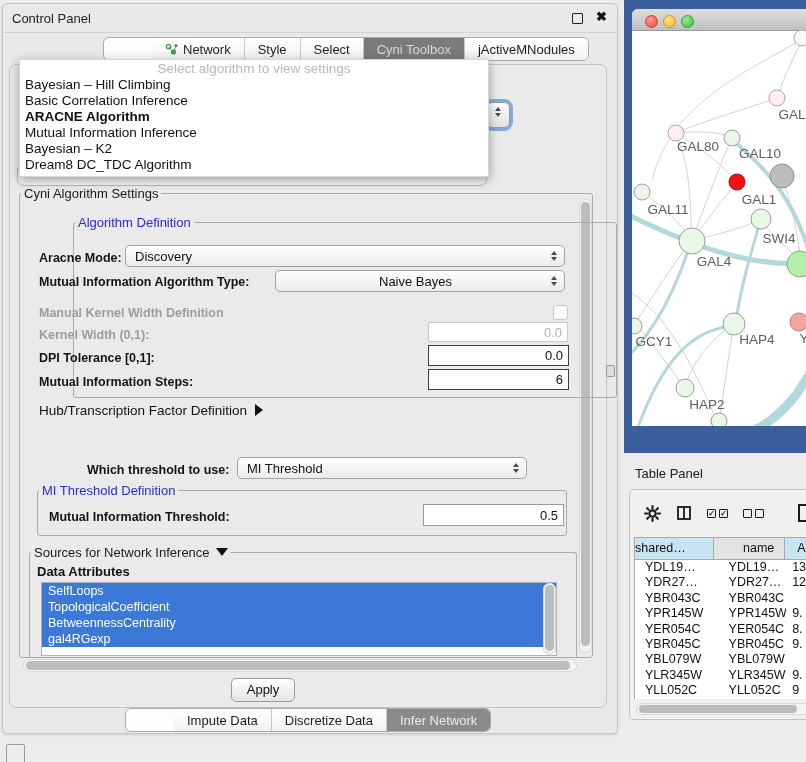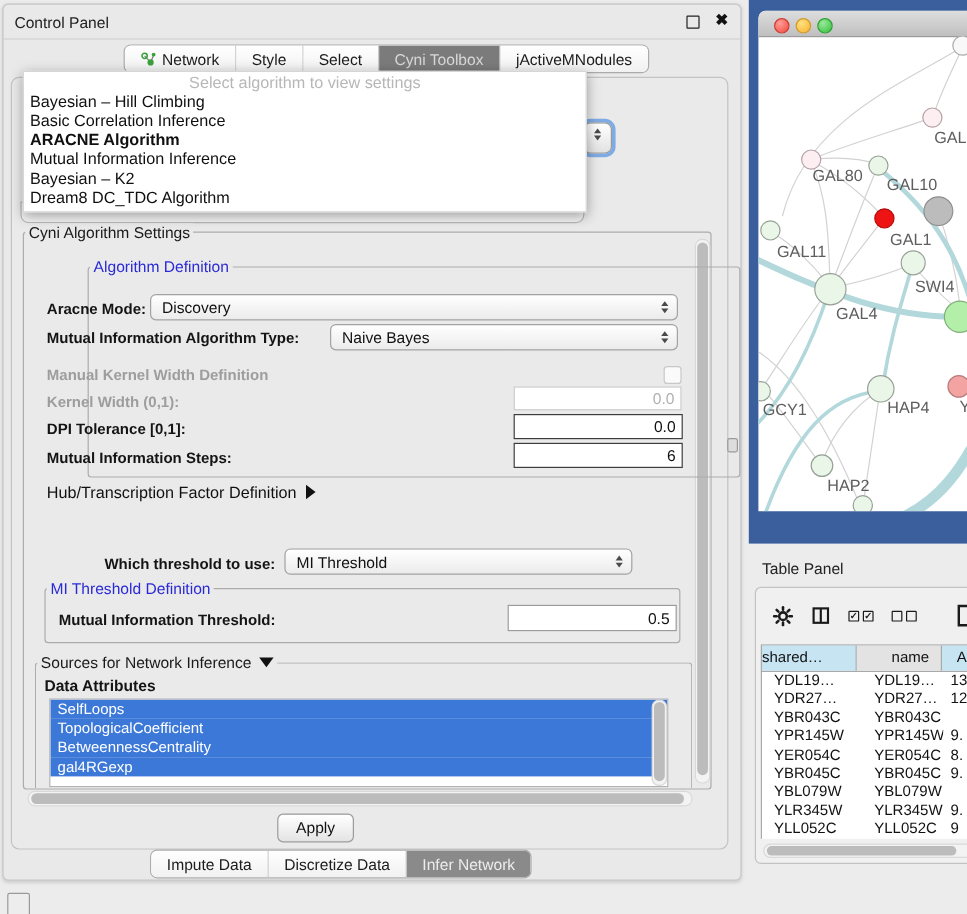--- a/index.html
+++ b/index.html
@@ -14,21 +14,21 @@
 
   
   .cp-window{left:2px;top:3px;width:614px;height:729px;background:#e9e9e9;
     border:1px solid #c6c6c6;border-radius:5px;box-shadow:0 1px 3px rgba(0,0,0,.12);}
   .cp-titlebar{left:0;top:0;width:100%;height:28px;border-bottom:1px solid #d2d2d2;}
   .cp-title{left:9px;top:7px;font-size:13px;color:#222;}
   .float-ico{right:34px;top:9px;width:9px;height:9px;border:1.6px solid #222;border-radius:1px;}
   .close-ico{right:10px;top:5px;font-size:13px;font-weight:bold;color:#111;}
 
   
-  .tabstrip{display:flex;height:22px;border:1px solid #ababab;border-radius:6px;overflow:hidden;background:#fdfdfd;}
+  .tabstrip{display:flex;height:22px;border:1px solid #ababab;border-radius:6px;overflow:hidden;background:#fdfdfd;padding-left:48px;}
   .tab{display:flex;align-items:center;gap:5px;padding:0 13px;font-size:13px;color:#1c1c1c;
     background:linear-gradient(#ffffff,#f1f1f1);border-right:1px solid #c9c9c9;white-space:nowrap;}
   .tab:last-child{border-right:none;}
   .tab.dark{background:#7b7b7b;color:#d8d8d8;}
   .top-tabs{left:100px;top:33px;}
   .bottom-tabs{left:122px;top:704px;}
 
   
   .content-panel{left:6px;top:60px;width:596px;height:642px;background:#eaeaea;
     border:1px solid #c3c3c3;border-radius:7px;}
@@ -206,21 +206,21 @@
   <span class="abs lbl" style="left:36px;top:247px;">Aracne Mode:</span>
   <div class="abs combo" style="left:122px;top:241px;width:440px;">
     <span class="txt">Discovery</span>
     <span class="arrows">
         <i class="up"></i>
         <i class="dn"></i>
       </span>
   </div>
 
   <span class="abs lbl" style="left:36px;top:271px;">Mutual Information Algorithm Type:</span>
-  <div class="abs combo" style="left:272px;top:266px;width:290px;">
+  <div class="abs combo" style="left:272px;top:266px;width:290px;text-align:center;">
     <span class="txt">Naive Bayes</span>
     <span class="arrows">
         <i class="up"></i>
         <i class="dn"></i>
       </span>
   </div>
 
   <span class="abs lbl dis" style="left:36px;top:302px;">Manual Kernel Width Definition</span>
   <div class="abs checkbox" style="left:550px;top:301px;"></div>
 

